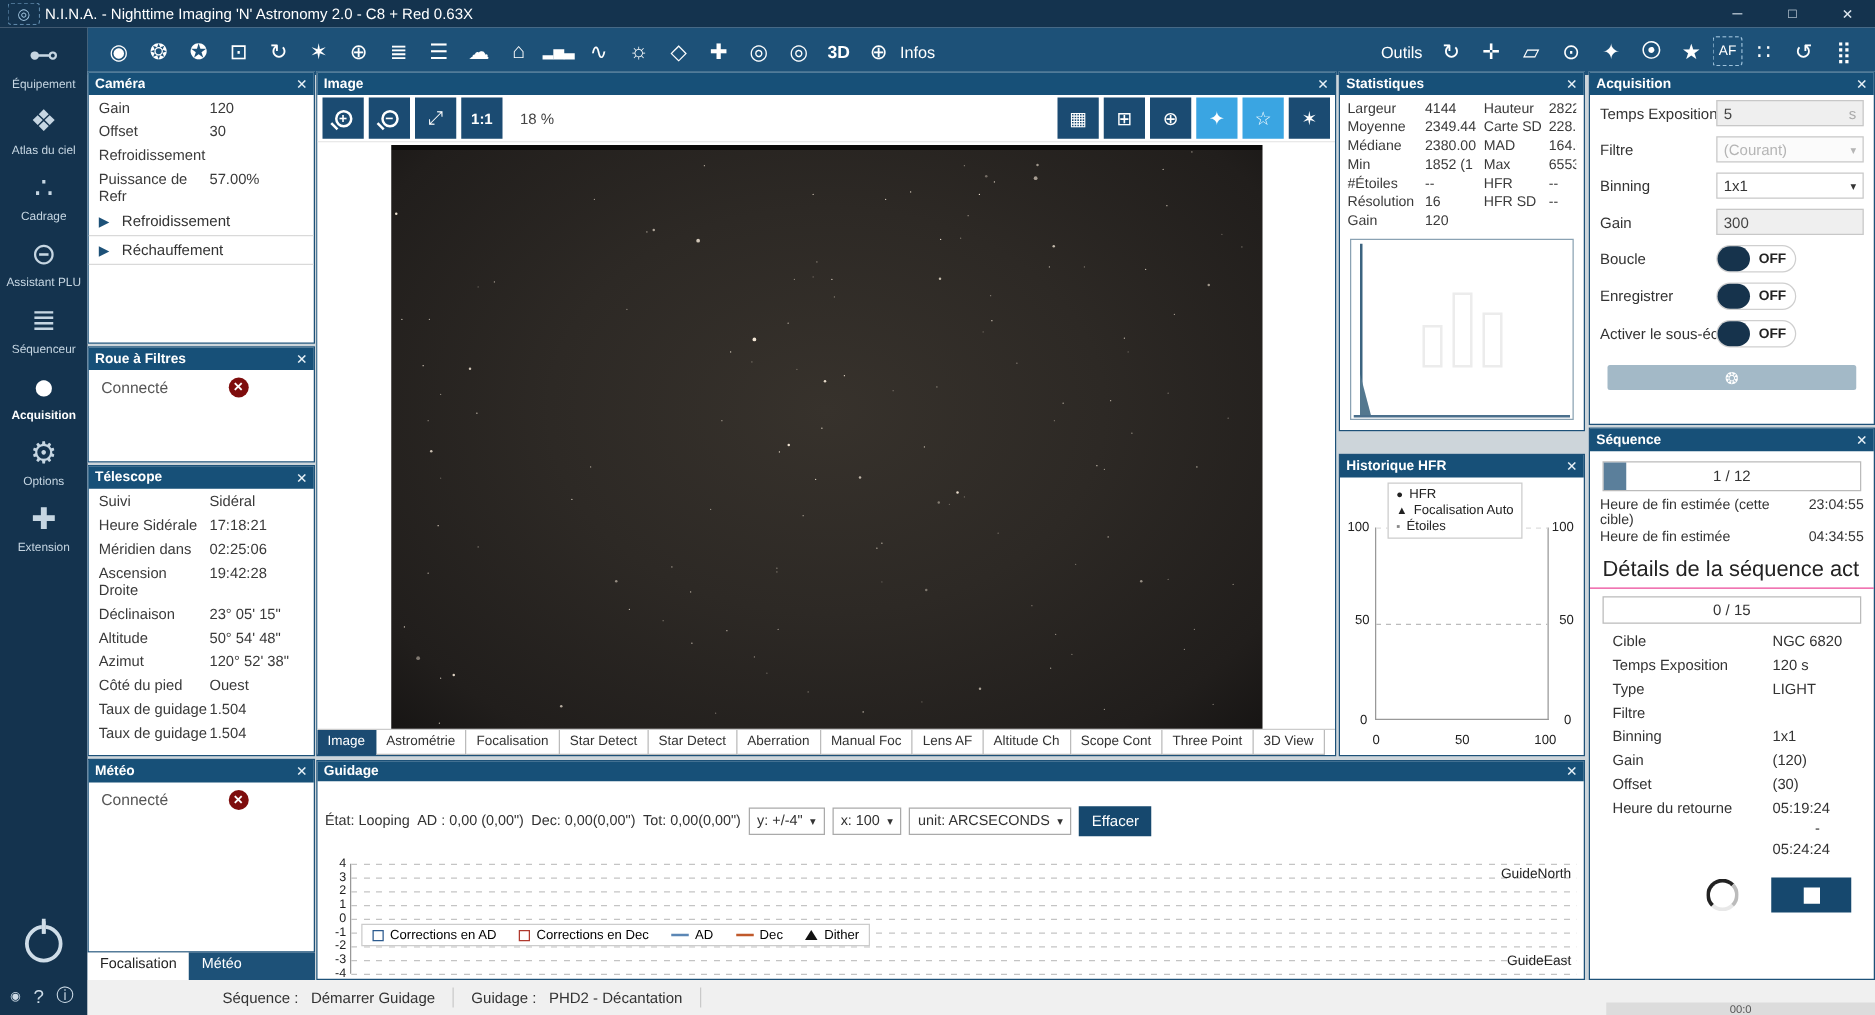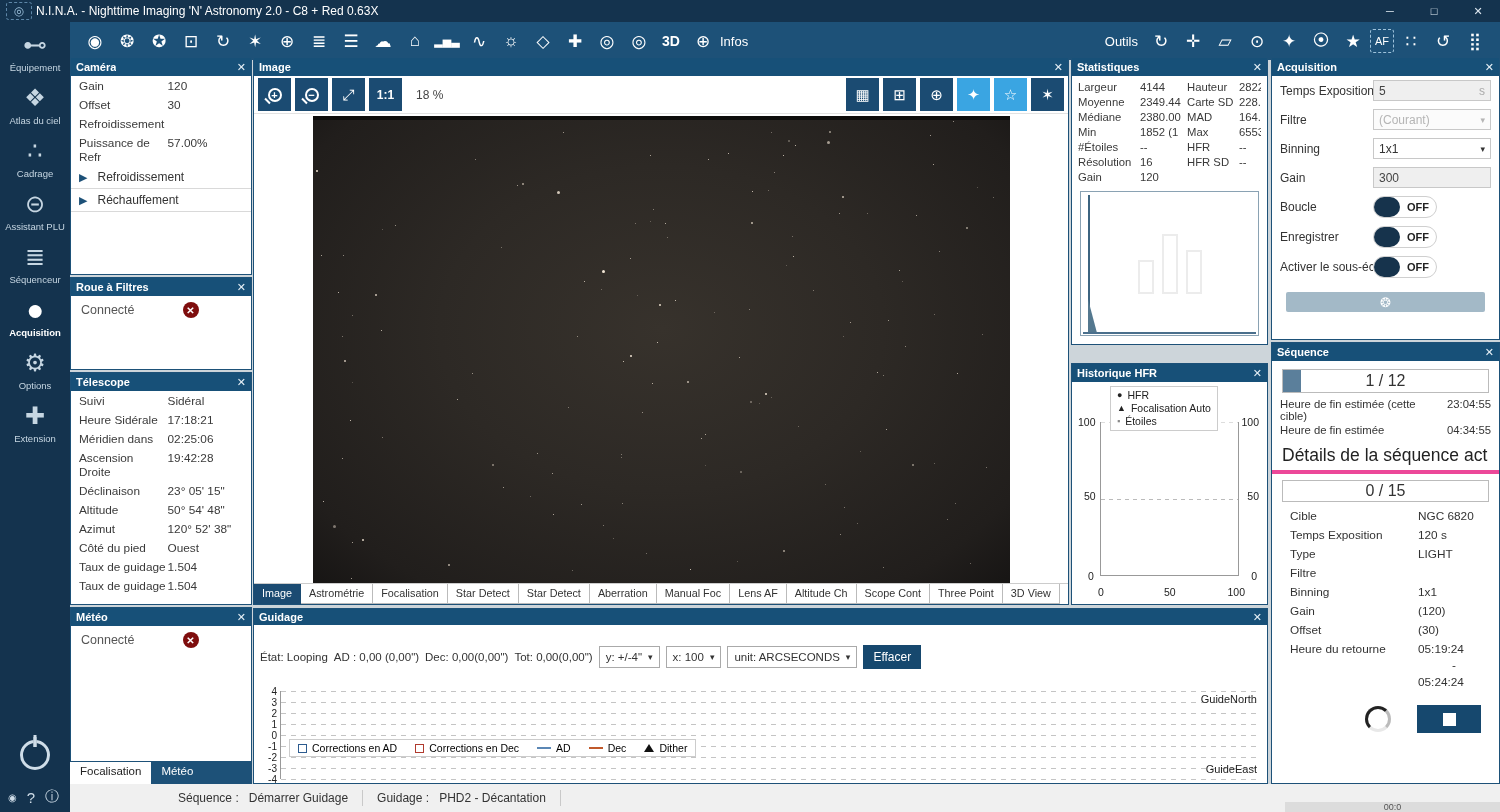--- a/index.html
+++ b/index.html
@@ -95,24 +95,24 @@
   .dd .caret { margin-left:auto; font-size:9px; }
   .toggle { width:64px; height:22px; border:1px solid #cfcfcf; border-radius:12px; display:flex; align-items:center; background:#fff; }
   .toggle .knob { width:26px; height:20px; background:#16334c; border-radius:11px; }
   .toggle .state { flex:1; text-align:center; font-size:11px; font-weight:bold; color:#222; }
   .toggle-wrap { width:118px; display:flex; }
   .capture-btn { margin:10px 14px; height:20px; background:#a3b9c7; color:#fff; display:flex; align-items:center; justify-content:center; font-size:13px; border-radius:2px; }
 
   
   .prog { margin:8px 10px 4px 10px; height:24px; border:1px solid #bbb; position:relative; background:#fff; }
   .prog .fill { position:absolute; left:0; top:0; bottom:0; background:#5b7f9b; }
-  .prog .txt { position:absolute; inset:0; display:flex; align-items:center; justify-content:center; font-size:16px; color:#333; }
+  .prog .txt { position:absolute; inset:0; display:flex; align-items:center; justify-content:center; font-size:12px; color:#333; }
   .eta { display:flex; font-size:11.3px; color:#333; padding:1px 8px;gap:21px; }
   .eta .k { flex:1; }
-  .seq-title { font-size:17.5px; color:#222; padding:8px 8px 4px 10px; border-bottom:4px solid #ec4899; margin-bottom:4px; white-space:nowrap; overflow:hidden; }
+  .seq-title { font-size:17.5px; color:#222; padding:8px 8px 4px 10px; border-bottom:1px solid #ec4899; margin-bottom:4px; white-space:nowrap; overflow:hidden; }
   .seq-kv { display:flex; font-size:11.8px; color:#333; padding:2.5px 8px 2.5px 18px; }
   .seq-kv .k { flex:0 0 128px; }
   .seq-actions { display:flex; align-items:center; justify-content:flex-end; gap:26px; padding:14px 18px; }
   .spinner { width:26px; height:26px; border-radius:50%; border:3px solid #222; border-right-color:#bbb; border-bottom-color:#e8e8e8; }
   .stop-btn { width:64px; height:28px; background:#16486e; display:flex; align-items:center; justify-content:center; }
   .stop-btn i { display:block; width:13px; height:13px; background:#fff; }
 
   
   .gd-controls { display:flex; align-items:center; gap:6px; padding:20px 6px; font-size:11.5px; color:#333; }
   .gd-dd { border:1px solid #aaa; background:#fff; height:22px; display:flex; align-items:center; gap:6px; padding:0 6px; }

